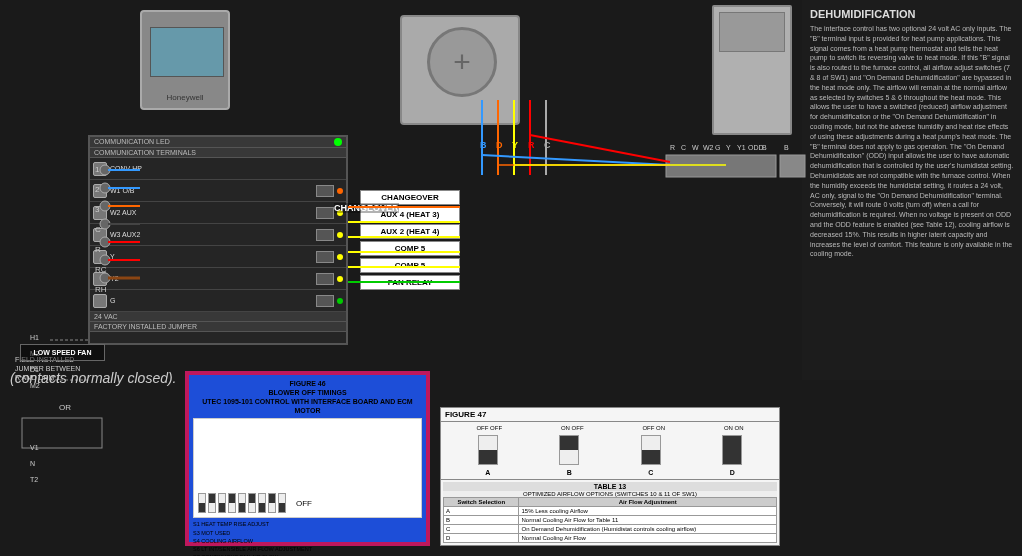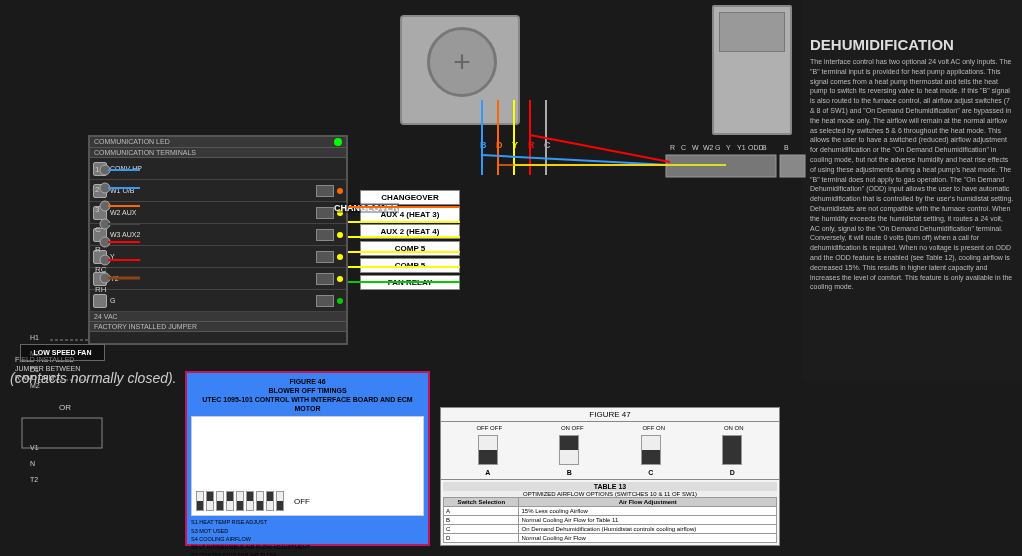--- a/index.html
+++ b/index.html
@@ -111,42 +111,41 @@
       position: absolute;
       top: 0;
       right: 0;
       width: 220px;
       height: 380px;
       background: #1c1c1c;
       padding: 8px;
       overflow: hidden;
     }
     .right-panel-title {
-      font-size: 15px;
+      font-size: 11px;
       font-weight: bold;
       color: #ddd;
       margin-bottom: 4px;
       text-transform: uppercase;
-      margin-top: 28px;
     }
     .right-panel-text {
       font-size: 7px;
       color: #bbb;
       line-height: 1.4;
     }
 
     
     .figure46 {
       position: absolute;
       bottom: 10px;
       left: 185px;
       width: 245px;
       height: 175px;
-      background: #3b82f6;
-      border: 2px solid #be185d;
+      background: #1d4ed8;
+      border: 4px solid #be185d;
       padding: 4px;
     }
     .fig46-title {
       font-size: 7px;
       font-weight: bold;
       color: #000;
       text-align: center;
       line-height: 1.3;
     }
     .fig46-content {
@@ -401,20 +400,24 @@
 <body>
 
 <div class="diagram-wrapper">
   <div class="bg"></div>
 
   <div class="right-panel">
     <div class="right-panel-title">DEHUMIDIFICATION</div>
     <div class="right-panel-text">The interface control has two optional 24 volt AC only inputs. The "B" terminal input is provided for heat pump applications. This signal comes from a heat pump thermostat and tells the heat pump to switch its reversing valve to heat mode. If this "B" signal is also routed to the furnace control, all airflow adjust switches (7 &amp; 8 of SW1) and "On Demand Dehumidification" are bypassed in the heat mode only. The airflow will remain at the normal airflow as selected by switches 5 &amp; 6 throughout the heat mode. This allows the user to have a switched (reduced) airflow adjustment for dehumidification or the "On Demand Dehumidification" in cooling mode, but not the adverse humidity and heat rise effects of using these adjustments during a heat pump's heat mode. The "B" terminal does not apply to gas operation. The "On Demand Dehumidification" (ODD) input allows the user to have automatic dehumidification that is controlled by the user's humidistat setting. Dehumidistats are not compatible with the furnace control. When the humidity exceeds the humidistat setting, it routes a 24 volt, AC only, signal to the "On Demand Dehumidification" terminal. Conversely, it will route 0 volts (turn off) when a call for dehumidification is required. When no voltage is present on ODD and the ODD feature is enabled (see Table 12), cooling airflow is decreased 15%. This results in higher latent capacity and increases the level of comfort. This feature is only available in the cooling mode.</div>
   </div>
 
+  <div class="thermostat-box">
+    <div class="thermostat-screen"></div>
+    <div class="thermostat-brand">Honeywell</div>
+  </div>
 
   <div class="ac-unit">
     <div class="ac-fan"></div>
   </div>
 
   <div class="furnace-unit">
     <div class="furnace-detail"></div>
   </div>
 
   <div class="wiring-panel">
@@ -643,21 +646,21 @@
       <div>S3 MOT USED</div>
       <div>S4 COOLING AIRFLOW</div>
       <div>S6 LT INT/SENSIBLE AIR FLOW ADJUSTMENT</div>
       <div>S7 CONTINUOUS FAN AIR FLOW</div>
 
     </div>
   </div>
 
   <div style="position:absolute; bottom:10px; left:440px; width:340px;">
 
-    <div style="font-size:8px; font-weight:normal; color:#000; background:#f5f5f5; text-align:center; padding:2px 4px; border:1px solid #888; border-bottom:0;">FIGURE 47</div>
+    <div style="font-size:8px; font-weight:bold; color:#000; background:#f5f5f5; text-align:left; padding:2px 4px; border:1px solid #888; border-bottom:0;">FIGURE 47</div>
 
     <div style="background:#f5f5f5; border:1px solid #888; border-bottom:0; padding:3px 6px;">
       <div class="onoff-labels">
         <span>OFF OFF</span>
         <span>ON OFF</span>
         <span>OFF ON</span>
         <span>ON ON</span>
       </div>
       <div class="switches-row">
         <div class="switch-visual">

